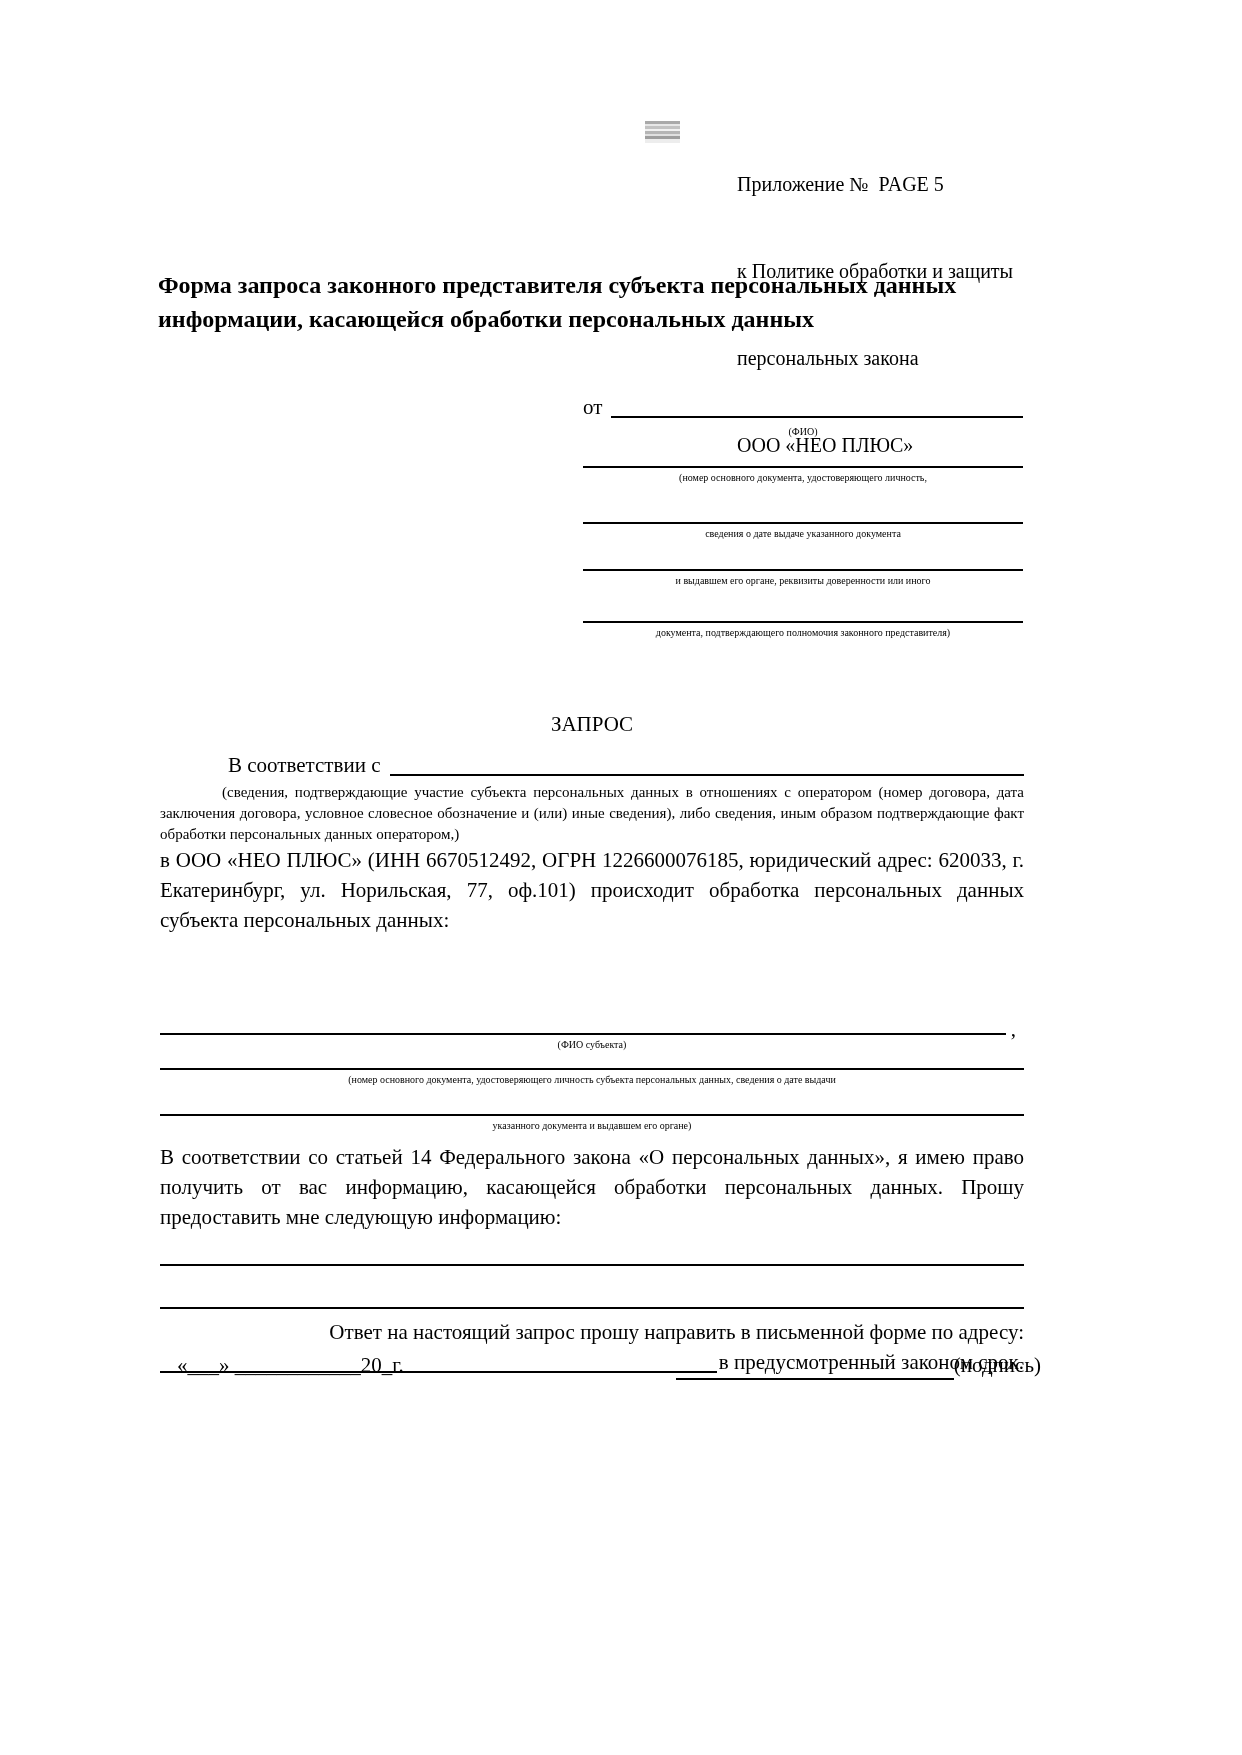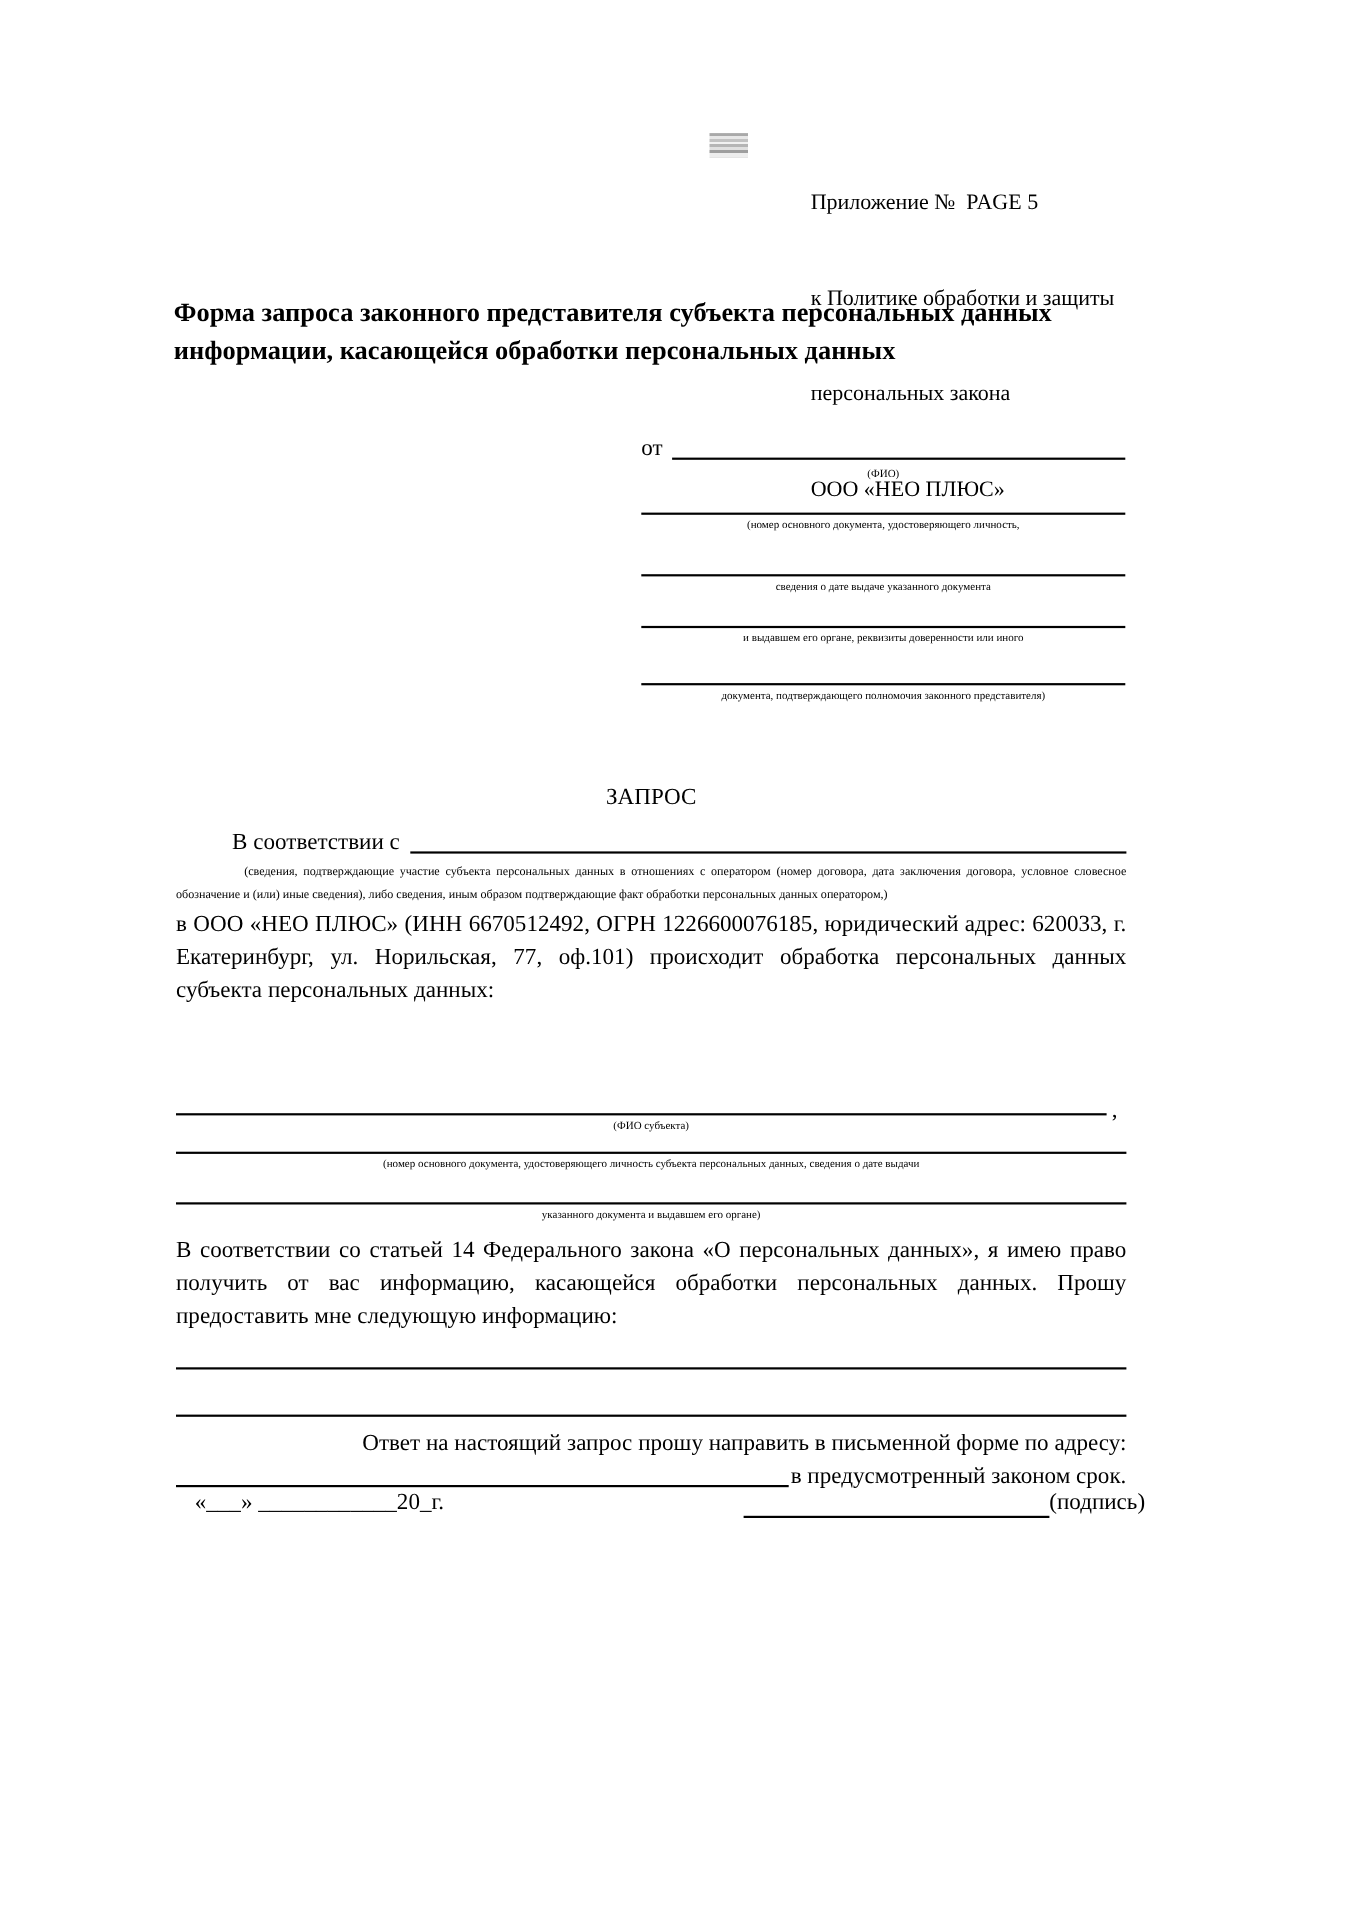--- a/index.html
+++ b/index.html
@@ -32,23 +32,23 @@
   .from-row .fill-line{flex:1;margin-left:9px;margin-bottom:4px;border-bottom:2px solid #000;}
   .cap{font-size:10px;line-height:20px;text-align:center;}
   .blank-line{border-bottom:2px solid #000;}
   .bl-1{height:24px;}
   .bl-2{height:34px;}
   .bl-3{height:25px;}
   .bl-4{height:30px;}
   .zapros{position:absolute;left:160px;top:712px;width:864px;text-align:center;font-size:21px;}
   .docbody{position:absolute;left:160px;top:750px;width:864px;font-size:21px;line-height:30px;}
   .lead-row{display:flex;align-items:stretch;}
-  .lead-row .lead-text{margin-left:51px;white-space:nowrap;text-align:right;}
+  .lead-row .lead-text{margin-left:68px;white-space:nowrap;text-align:right;}
   .lead-row .fill-line{flex:1;margin-left:9px;margin-bottom:4px;border-bottom:2px solid #000;}
-  .fine-print{font-size:11px;line-height:21px;text-align:justify;text-indent:62px;margin-top:2px;}
+  .fine-print{font-size:15px;line-height:21px;text-align:justify;text-indent:62px;margin-top:2px;}
   .para{text-align:justify;}
   .subject-row{position:relative;height:14px;margin-top:84px;width:846px;border-bottom:2px solid #000;}
   .subject-row .comma{position:absolute;right:-10px;bottom:-7px;font-size:21px;line-height:21px;}
   .wide-blank-1{height:13px;}
   .wide-blank-2{height:24px;}
   .law-para{margin-top:6px;}
   .answer-blank-a{height:32px;}
   .answer-blank-b{height:41px;}
   .reply-line1{margin-top:8px;text-align:right;}
   .reply-row{display:flex;align-items:stretch;}

